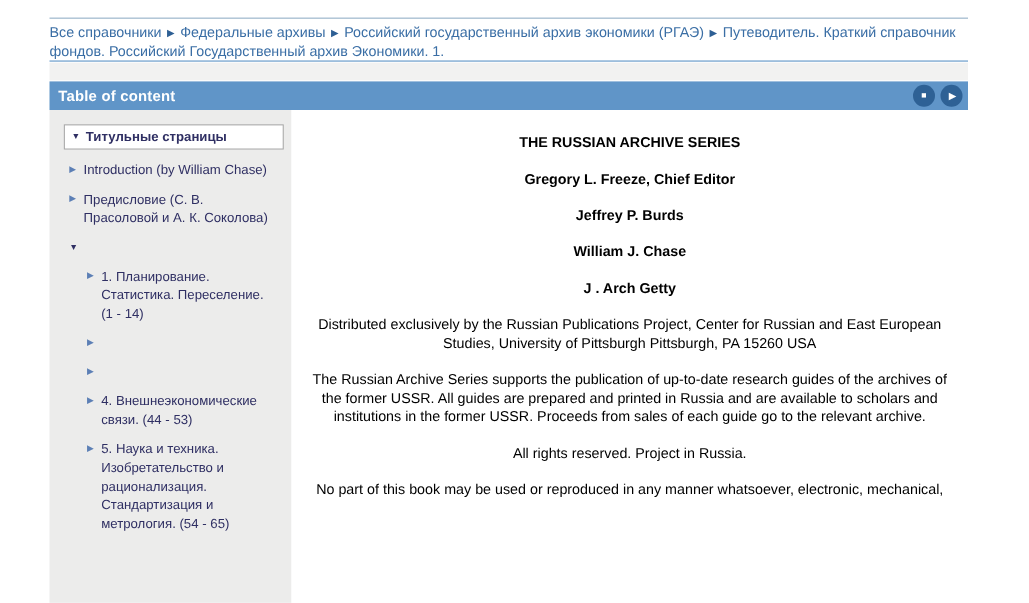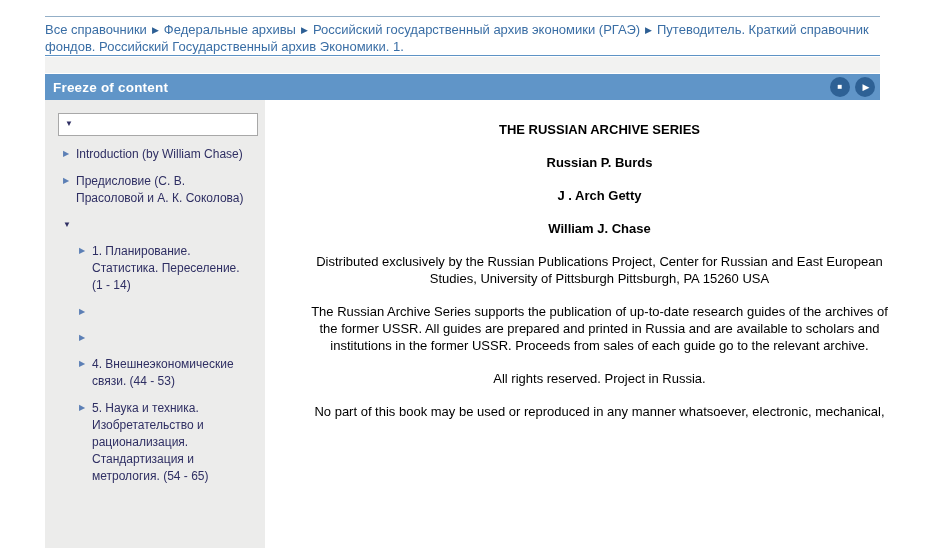--- a/index.html
+++ b/index.html
@@ -45,53 +45,54 @@
   .tree-item.lvl1 { padding-left: 18px; }
   .tree-item.lvl2 { padding-left: 34px; }
   .tri { flex: 0 0 13px; font-size: 8px; line-height: 16px; color: #5c7fb5; }
   .tri.expanded { color: #2f2f63; }
   .selected-item .tri { line-height: 14px; }
   .tree-label { flex: 1; }
 
   
   .content { position: absolute; left: 220px; top: 100px; width: 615px; height: 448px;
     background: #fff; overflow: hidden; padding: 0 14px; text-align: center;
-    font-size: 13px; line-height: 17px; color: #000; margin-left: 27px; }
+    font-size: 13px; line-height: 17px; color: #000; }
   .content p { margin: 16px 0; }
   .content p.head { font-weight: bold; }
   .content p:first-child { margin-top: 21px; }
 </style>
 </head>
 <body>
 
 <div class="page">
 
   <div class="top-rule"></div>
 
   <div class="breadcrumb">
     <span class="crumb">Все справочники</span><span class="crumb-sep">▶</span><span class="crumb">Федеральные архивы</span><span class="crumb-sep">▶</span><span class="crumb">Российский государственный архив экономики (РГАЭ)</span><span class="crumb-sep">▶</span><span class="crumb">Путеводитель. Краткий справочник фондов. Российский Государственный архив Экономики. 1.</span>
   </div>
 
   <div class="breadcrumb-rule"></div>
   <div class="gray-band"></div>
 
   <div class="panel-header">
-    <div class="panel-title">Freeze of content</div>
+    <div class="panel-title">Table of content</div>
     <div class="icon-btn">
       <span class="glyph-stop">■</span>
     </div>
     <div class="icon-btn">
       <span class="glyph-next">▶</span>
     </div>
   </div>
 
   <div class="sidebar">
 
     <div class="selected-item">
       <span class="tri expanded">▼</span>
+      <span class="tree-label">Титульные страницы</span>
     </div>
 
     <div class="tree-item lvl1">
       <span class="tri">▶</span>
       <span class="tree-label">Introduction (by William Chase)</span>
     </div>
 
     <div class="tree-item lvl1">
       <span class="tri">▶</span>
       <span class="tree-label">Предисловие (С. В. Прасоловой и А. К. Соколова)</span>
@@ -121,22 +122,23 @@
 
     <div class="tree-item lvl2">
       <span class="tri">▶</span>
       <span class="tree-label">5. Наука и техника. Изобретательство и рационализация. Стандартизация и метрология. (54 - 65)</span>
     </div>
 
   </div>
 
   <div class="content">
     <p class="head">THE RUSSIAN ARCHIVE SERIES</p>
-    <p class="head">Russian P. Burds</p>
+    <p class="head">Gregory L. Freeze, Chief Editor</p>
+    <p class="head">Jeffrey P. Burds</p>
+    <p class="head">William J. Chase</p>
     <p class="head">J . Arch Getty</p>
-    <p class="head">William J. Chase</p>
     <p>Distributed exclusively by the Russian Publications Project, Center for Russian and East European Studies, University of Pittsburgh Pittsburgh, PA 15260 USA</p>
     <p>The Russian Archive Series supports the publication of up-to-date research guides of the archives of the former USSR. All guides are prepared and printed in Russia and are available to scholars and institutions in the former USSR. Proceeds from sales of each guide go to the relevant archive.</p>
     <p>All rights reserved. Project in Russia.</p>
     <p>No part of this book may be used or reproduced in any manner whatsoever, electronic, mechanical,</p>
   </div>
 
 </div>
 
 </body></html>

